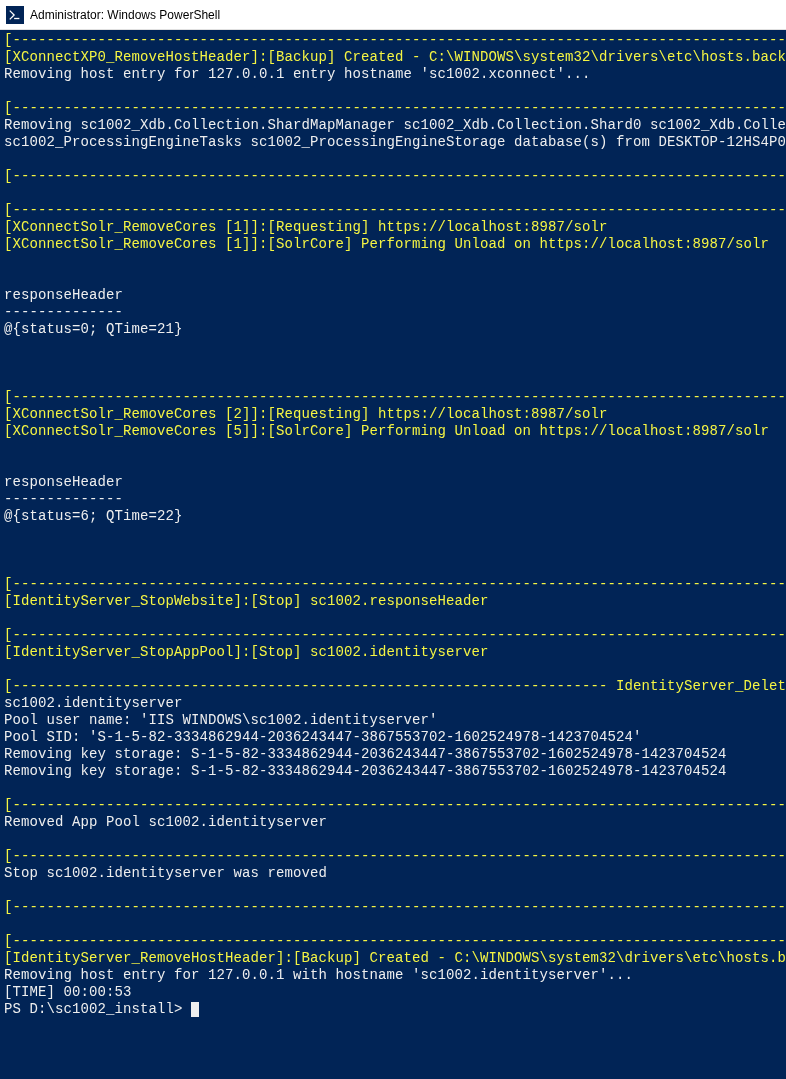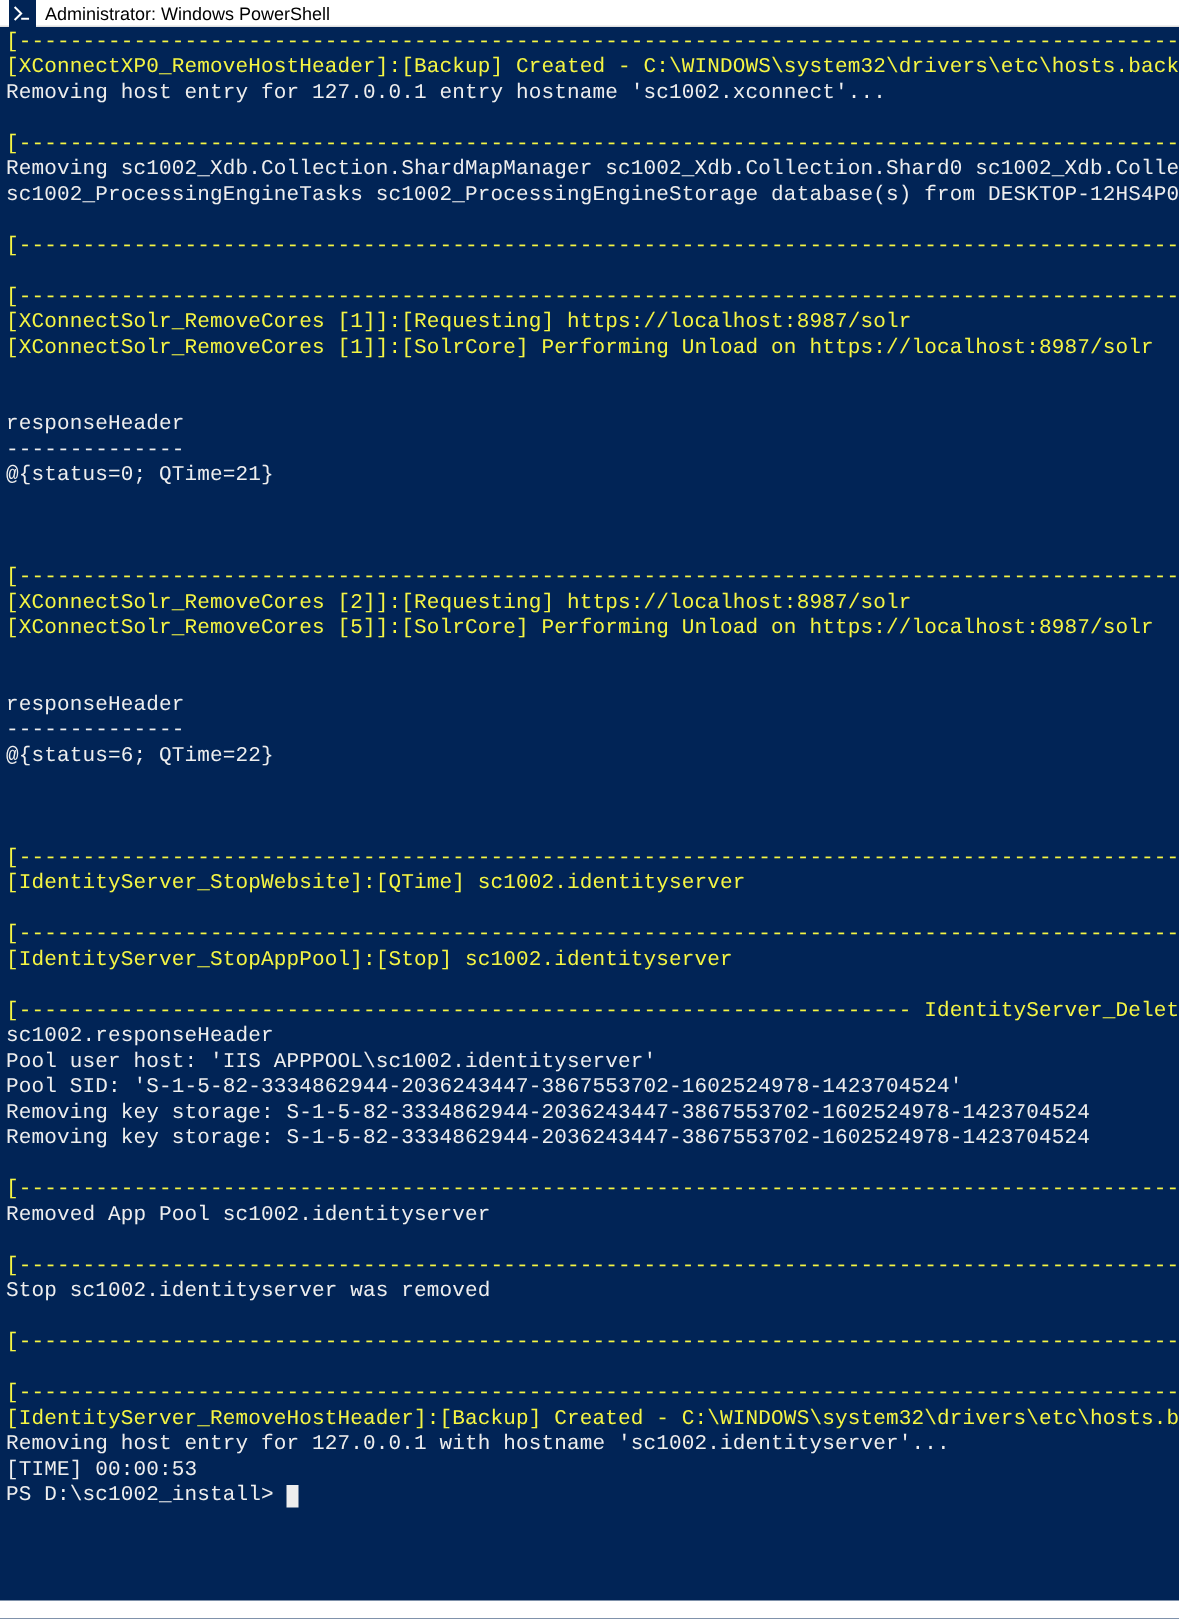--- a/index.html
+++ b/index.html
@@ -8,21 +8,21 @@
       box-sizing: border-box;
     }
     body {
       font-family: 'Segoe UI', Tahoma, sans-serif;
       background: #ffffff;
       width: 786px;
       height: 1079px;
       overflow: hidden;
     }
     .titlebar {
-      height: 18px;
+      height: 30px;
       background: #ffffff;
       display: flex;
       align-items: center;
       padding-left: 6px;
       border-bottom: 1px solid #e0e0e0;
     }
     .ps-icon {
       width: 18px;
       height: 18px;
       background: #012456;
@@ -101,28 +101,28 @@
 <span class="yellow">[XConnectSolr_RemoveCores [5]]:[SolrCore] Performing Unload on https://localhost:8987/solr</span>
 <span></span>
 <span></span>
 <span>responseHeader</span>
 <span>--------------</span>
 <span>@{status=6; QTime=22}</span>
 <span></span>
 <span></span>
 <span></span>
 <span class="yellow">[------------------------------------------------------------------------------------------------ IdentityS</span>
-<span class="yellow">[IdentityServer_StopWebsite]:[QTime] sc1002.identityserver</span>
+<span class="yellow">[IdentityServer_StopWebsite]:[Stop] sc1002.responseHeader</span>
 <span></span>
 <span class="yellow">[------------------------------------------------------------------------------------------------ IdentityS</span>
 <span class="yellow">[IdentityServer_StopAppPool]:[Stop] sc1002.identityserver</span>
 <span></span>
 <span class="yellow">[---------------------------------------------------------------------- IdentityServer_DeleteRegistry</span>
-<span>sc1002.responseHeader</span>
-<span>Pool user host: 'IIS APPPOOL\sc1002.identityserver'</span>
+<span>sc1002.identityserver</span>
+<span>Pool user name: 'IIS WINDOWS\sc1002.identityserver'</span>
 <span>Pool SID: 'S-1-5-82-3334862944-2036243447-3867553702-1602524978-1423704524'</span>
 <span>Removing key storage: S-1-5-82-3334862944-2036243447-3867553702-1602524978-1423704524</span>
 <span>Removing key storage: S-1-5-82-3334862944-2036243447-3867553702-1602524978-1423704524</span>
 <span></span>
 <span class="yellow">[---------------------------------------------------------------------------------------------- IdentitySer</span>
 <span>Removed App Pool sc1002.identityserver</span>
 <span></span>
 <span class="yellow">[---------------------------------------------------------------------------------------------- IdentitySer</span>
 <span>Stop sc1002.identityserver was removed</span>
 <span></span>

